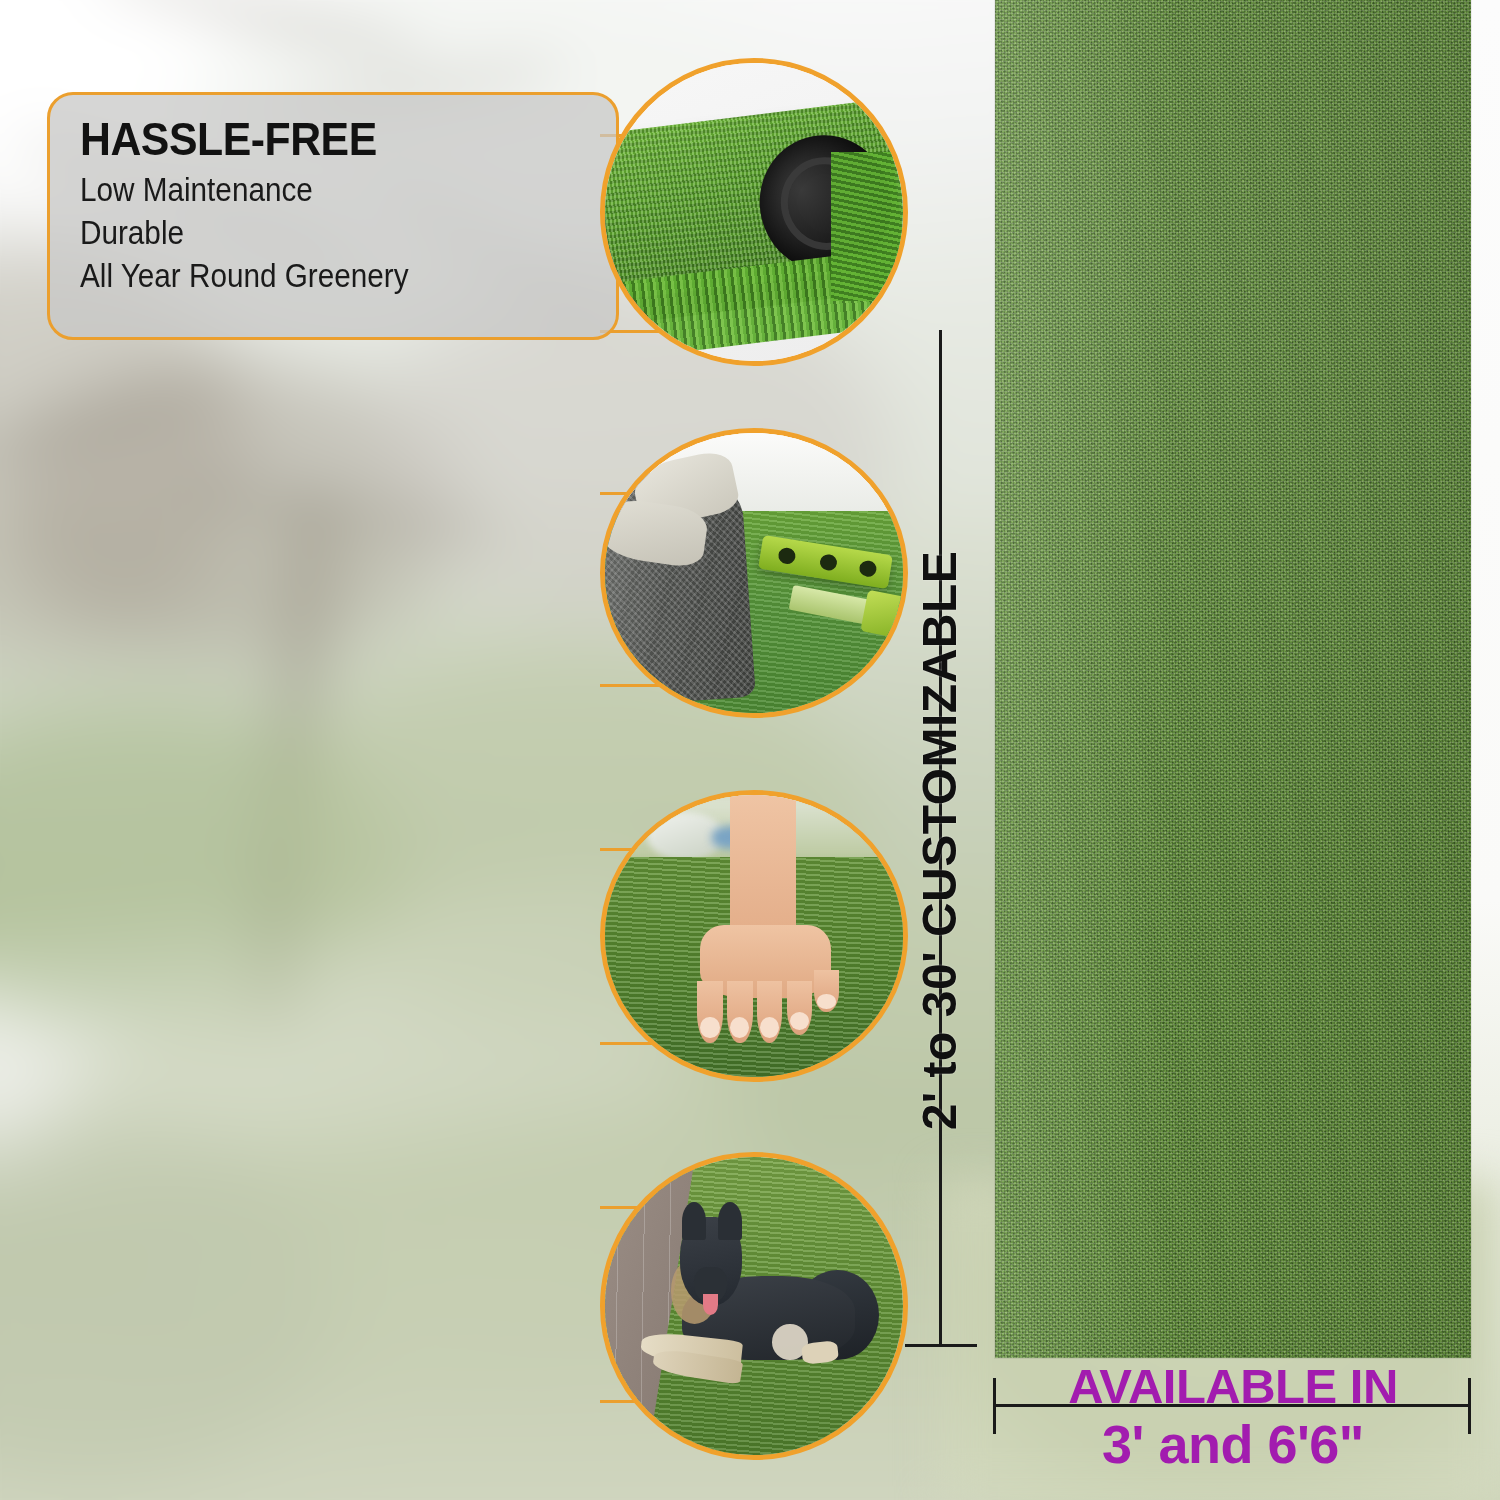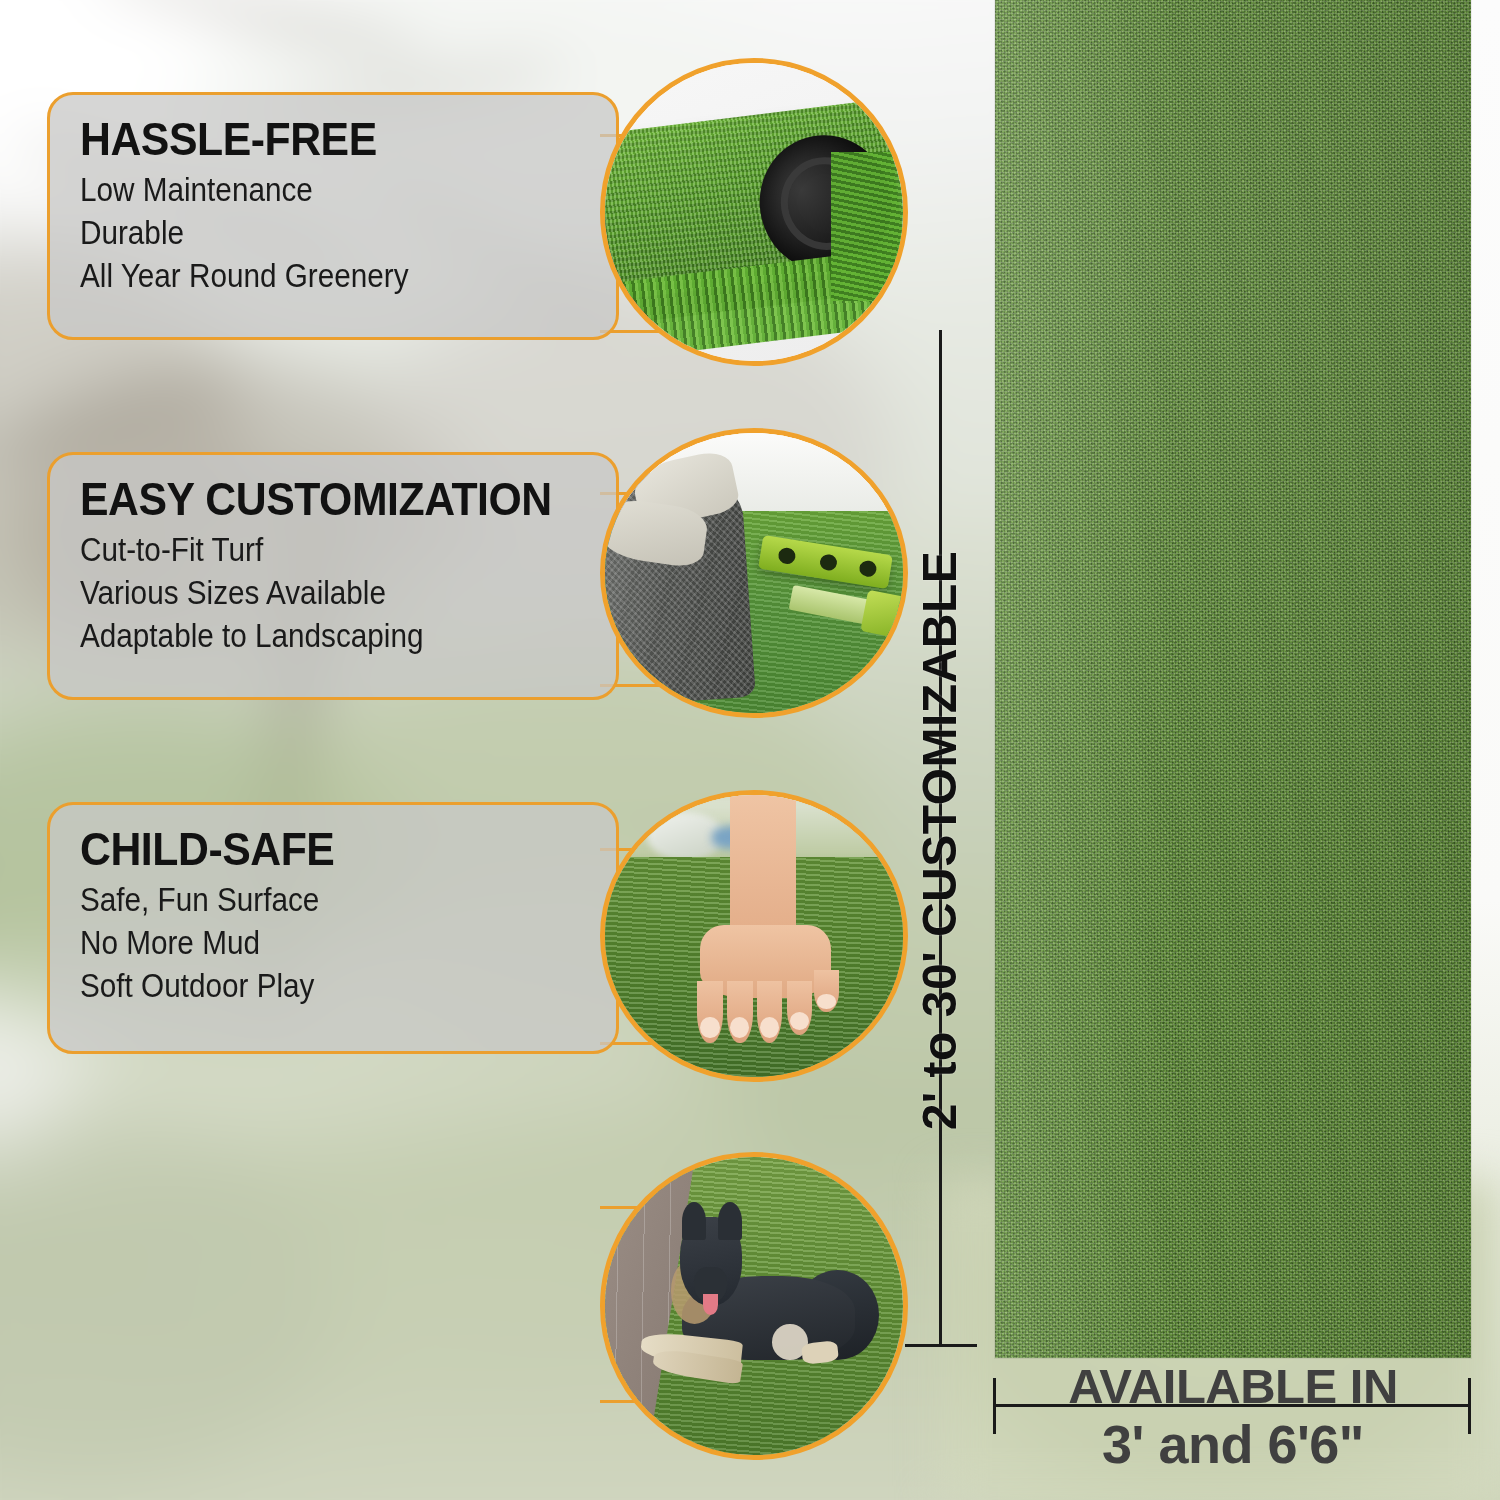--- a/index.html
+++ b/index.html
@@ -254,21 +254,21 @@
     transform-origin:center center;
     text-shadow:0 0 2px rgba(255,255,255,.5);
   }
 
   .dim-h{position:absolute;left:995px;top:1404px;width:476px;height:3px;background:#1a1a1a;}
   .dim-h-cap{position:absolute;top:1378px;width:3px;height:56px;background:#1a1a1a;}
   .dim-h-cap-l{left:993px;}
   .dim-h-cap-r{left:1468px;}
   .dim-h-label{
     position:absolute;left:995px;top:1362px;width:476px;
-    text-align:center;color:#404040;font-weight:bold;line-height:1.0;
+    text-align:center;color:#a21caf;font-weight:bold;line-height:1.0;
   }
   .dim-h-l1{font-size:49px;letter-spacing:-0.5px;}
   .dim-h-l2{font-size:54px;letter-spacing:-0.5px;margin-top:6px;}
 </style>
 </head>
 <body>
 
 <div id="stage">
 
   <div class="bg-scene">
@@ -323,51 +323,39 @@
     <div class="ph-inner">
       <div class="ph1-bg"></div>
       <div class="ph1-back"></div>
       <div class="ph1-mat"></div>
       <div class="ph1-roll"></div>
       <div class="ph1-fringe"></div>
       <div class="ph1-fringe2"></div>
     </div>
   </div>
 
-  <div class="card card2">
-    <div class="card-title">EASY CUSTOMIZATION</div>
-    <div class="card-line">Cut-to-Fit Turf</div>
-    <div class="card-line">Various Sizes Available</div>
-    <div class="card-line">Adaptable to Landscaping</div>
-  </div>
 
   <div class="photo p2">
     <div class="ph-inner">
       <div class="ph2-bg"></div>
       <div class="ph2-wall"></div>
       <div class="ph2-lawn"></div>
       <div class="ph2-roll"></div>
       <div class="ph2-glove1"></div>
       <div class="ph2-glove2"></div>
       <div class="ph2-level">
         <span style="left:14%"></span>
           <span style="left:46%"></span>
           <span style="left:76%"></span>
       </div>
       <div class="ph2-tape"></div>
       <div class="ph2-tapebox"></div>
     </div>
   </div>
 
-  <div class="card card3">
-    <div class="card-title">CHILD-SAFE</div>
-    <div class="card-line">Safe, Fun Surface</div>
-    <div class="card-line">No More Mud</div>
-    <div class="card-line">Soft Outdoor Play</div>
-  </div>
 
   <div class="photo p3">
     <div class="ph-inner">
       <div class="ph3-bg"></div>
       <div class="ph3-blurtop"></div>
       <div class="ph3-ball"></div>
       <div class="ph3-blue"></div>
       <div class="ph3-turf"></div>
       <div class="ph3-arm"></div>
       <div class="ph3-palm"></div>

